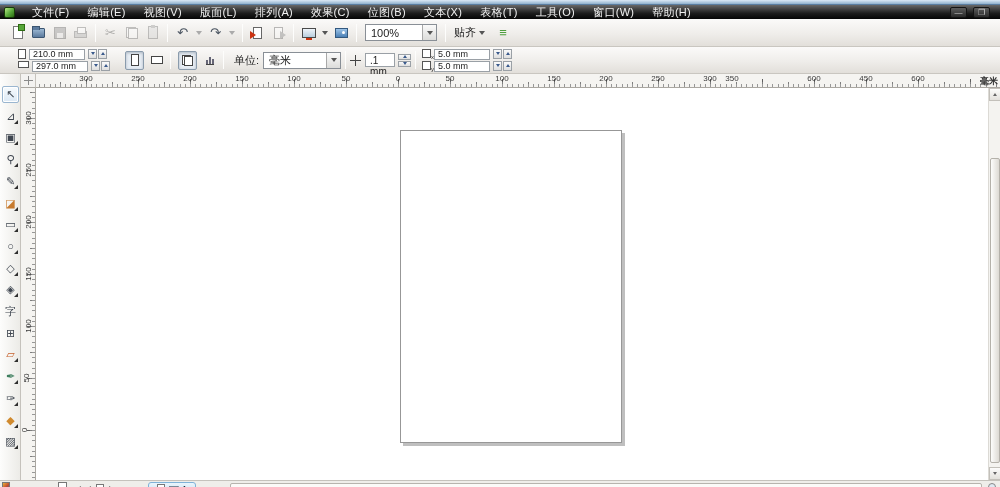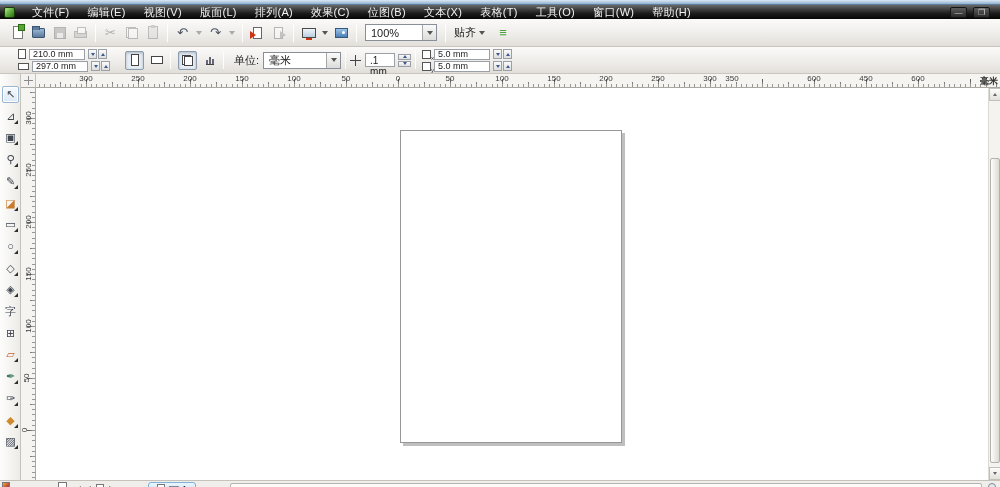--- a/index.html
+++ b/index.html
@@ -60,21 +60,21 @@
   .combo { height:17px; background:#fff; border:1px solid #898f96; display:flex; align-items:center; padding-left:5px; position:relative; }
   .combo .txt { flex:1; }
   .dd-btn { width:14px; height:100%; margin-left:auto; background:linear-gradient(#fafafa,#dcdcda); border-left:1px solid #a8a8a8; display:flex; align-items:center; justify-content:center; }
   .dd-btn .dd { margin:0; }
   .zoom-combo { width:72px; margin:0 4px; }
   .snap-btn { display:flex; align-items:center; padding:0 4px; height:20px; }
 
   
   .preset-combo { width:118px; }
   .dim-group { display:flex; flex-direction:column; justify-content:center; gap:1px; margin-left:10px; }
-  .dim-row { display:flex; align-items:center; height:11px; }
+  .dim-row { display:flex; height:11px; }
   .pp-icon { width:8px; height:10px; border:1px solid #555; background:#fff; margin-right:3px; }
   .pl-icon { width:11px; height:7px; border:1px solid #555; background:#fff; margin-right:3px; }
   .dim-field { width:56px; height:11px; background:#fff; border:1px solid #9aa0a6; font-size:9px; line-height:9px; padding-left:3px; }
   .sp-pair { display:flex; margin-left:2px; }
   .sp-b { width:9px; height:10px; border:1px solid #9aa0a6; background:linear-gradient(#fafafa,#dedede); display:flex; align-items:center; justify-content:center; margin-left:1px; }
   .tri-up { width:0;height:0;border-left:2.5px solid transparent;border-right:2.5px solid transparent;border-bottom:3.5px solid #3a5a8c; }
   .tri-dn { width:0;height:0;border-left:2.5px solid transparent;border-right:2.5px solid transparent;border-top:3.5px solid #3a5a8c; }
   .pbtn { width:19px; height:19px; border:1px solid transparent; border-radius:2px; display:flex; align-items:center; justify-content:center; margin-left:3px; }
   .pbtn.pressed { border-color:#8a9bac; background:#e7edf4; box-shadow:inset 0 1px 3px rgba(60,80,100,.35); }
   .ic-portrait { width:8px; height:12px; border:1px solid #444; background:#fff; }

